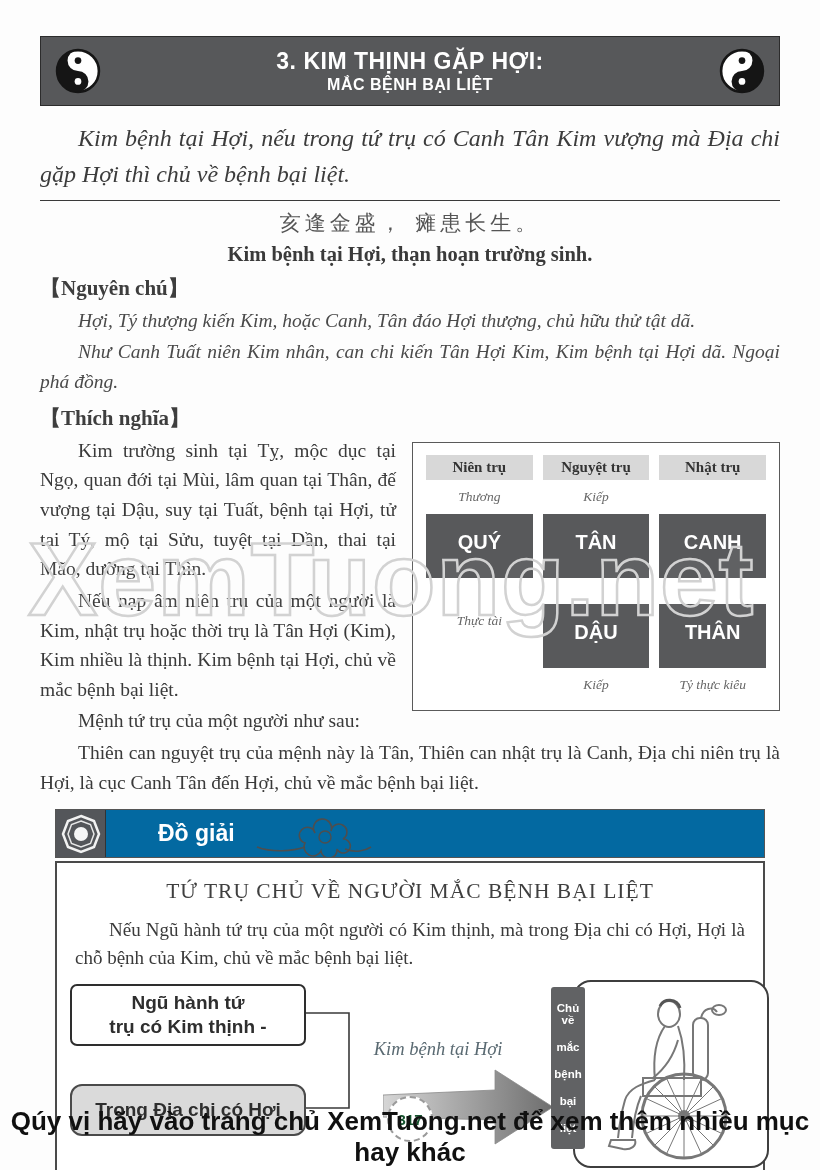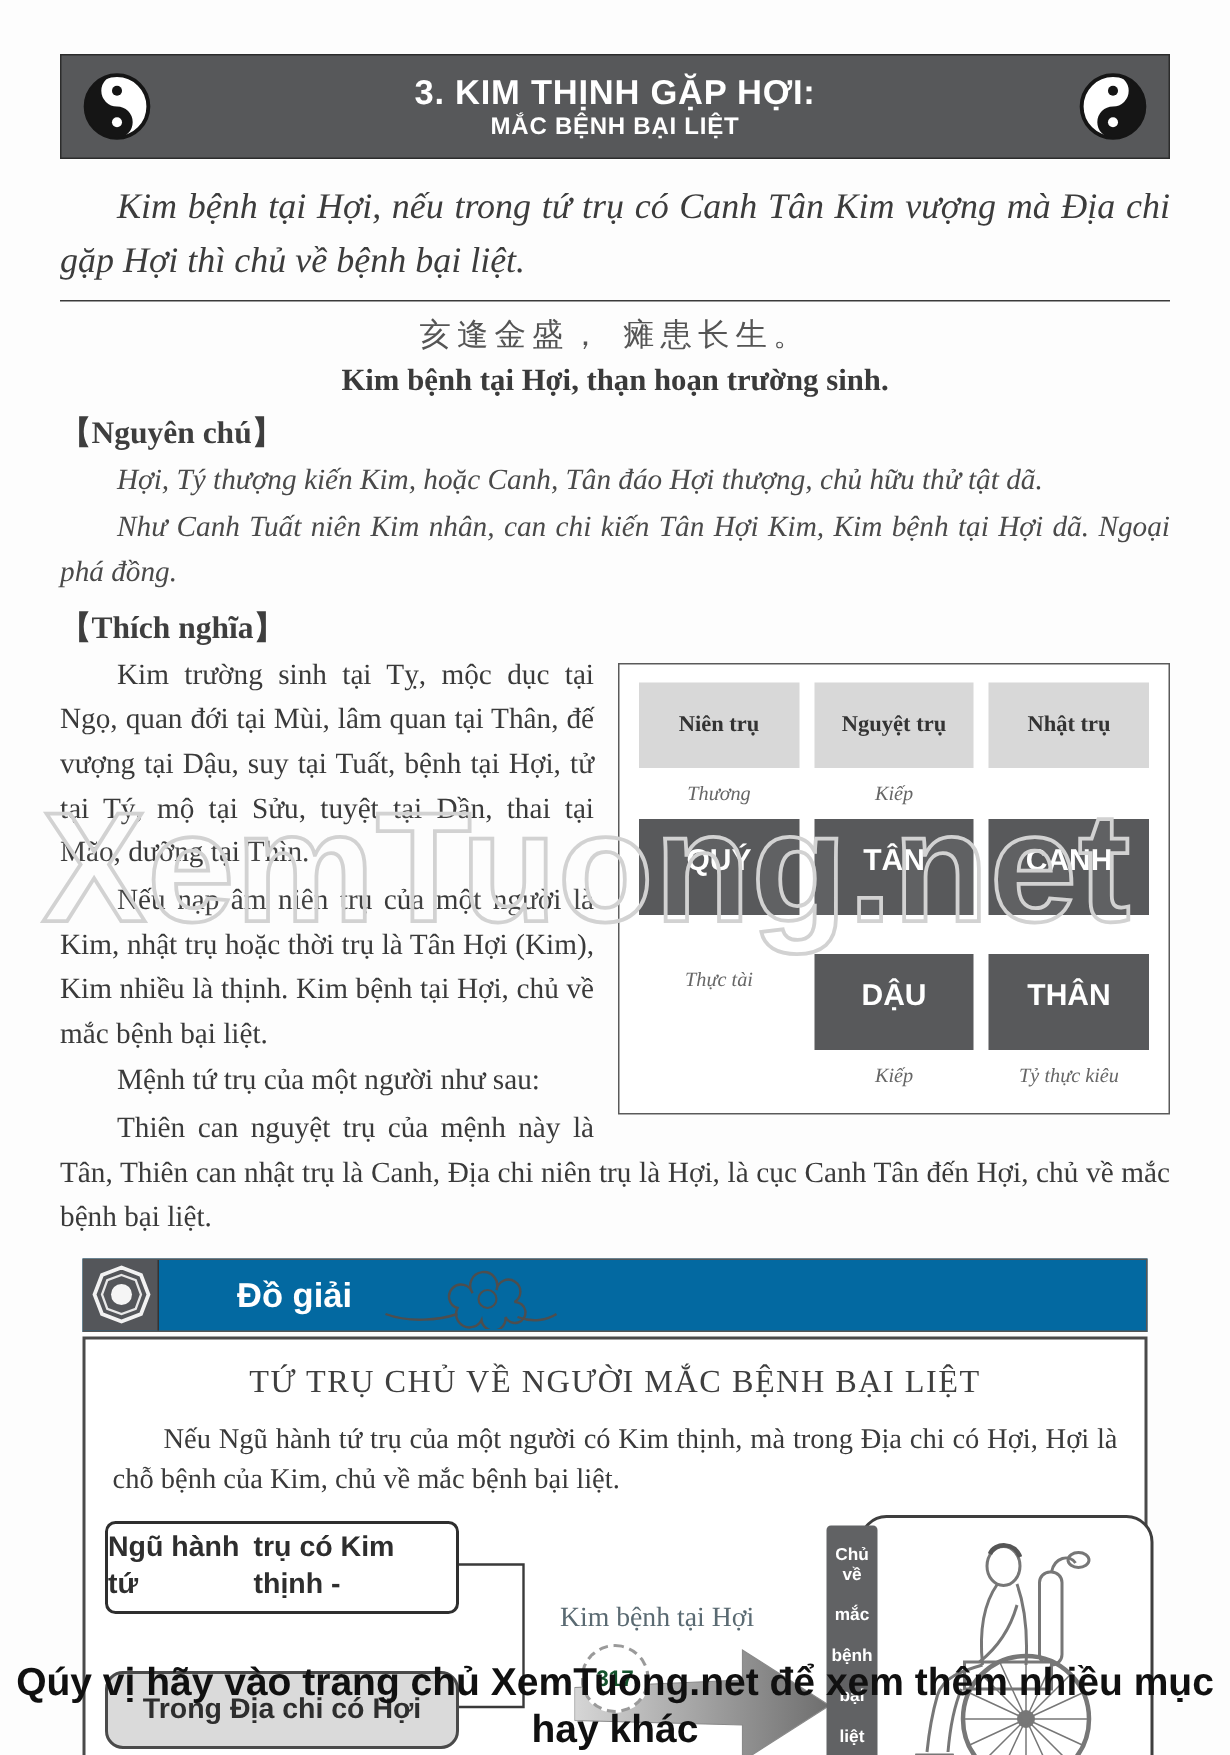--- a/index.html
+++ b/index.html
@@ -50,21 +50,21 @@
   
   .tn-wrap { margin-top: 2px; }
   .pillar-table {
     float: right; width: 368px; margin: 6px 0 10px 16px;
     border: 1px solid #5a5a5a; background: #fff; padding: 12px 8px 8px;
     box-sizing: border-box;
   }
   .pt-cols { display: flex; }
   .pt-col { flex: 1; text-align: center; padding: 0 5px; }
   .pt-header { background: #d8d8d8; color: #333; font-weight: bold;
-    font-size: 15px; padding: 20px 0; font-family: "Liberation Serif", serif; }
+    font-size: 15px; padding: 4px 0; font-family: "Liberation Serif", serif; }
   .pt-note { font-style: italic; font-size: 13.5px; color: #666;
     height: 34px; line-height: 34px; white-space: nowrap; overflow: visible; }
   .pt-cell { background: #58595b; color: #fff; height: 64px; line-height: 56px;
     font-family: "Liberation Sans", sans-serif; font-weight: bold;
     font-size: 20px; }
   .pt-gap { height: 26px; }
   .body-p { font-size: 19.5px; line-height: 1.52; text-align: justify;
     color: #3a3a3a; margin: 2px 0; text-indent: 38px; }
 
   
@@ -93,32 +93,32 @@
   .dz-box { margin: 0 15px; border: 2px solid #4a4a4a; background: #fff;
     height: 318px; box-sizing: border-box; position: relative; }
   .dz-title { text-align: center; font-size: 21.5px; color: #3f3f3f;
     letter-spacing: 1px; margin-top: 16px; }
   .dz-intro { font-size: 19px; line-height: 1.45; text-align: justify;
     color: #3a3a3a; margin: 12px 18px 0; text-indent: 34px; }
 
   .dz-area { position: relative; height: 198px; margin-top: 6px; }
   .flow-box1 { position: absolute; left: 13px; top: 7px; width: 232px;
     height: 58px; border: 2.5px solid #2e2e2e; border-radius: 7px;
-    background: #fff; display: flex; flex-direction: row;
+    background: #fff; display: flex; flex-direction: column;
     align-items: center; justify-content: center;
     font-family: "Liberation Sans", sans-serif; font-weight: bold;
     font-size: 19px; color: #2e2e2e; line-height: 1.3; }
   .flow-box2 { position: absolute; left: 13px; top: 107px; width: 232px;
     height: 48px; border: 2px solid #4a4a4a; border-radius: 12px;
     background: #dadada; display: flex; align-items: center;
     justify-content: center; font-family: "Liberation Sans", sans-serif;
     font-weight: bold; font-size: 19px; color: #2e2e2e; }
   .connector { position: absolute; left: 0; top: 0; }
   .arrow-label { position: absolute; left: 292px; top: 62px; width: 178px;
-    text-align: center; font-size: 18.5px; color: #5a6a72; }
+    text-align: center; font-style: italic; font-size: 18.5px; color: #5a6a72; }
   .big-arrow { position: absolute; left: 326px; top: 88px; }
   .result-bar { position: absolute; left: 494px; top: 10px; width: 34px;
     height: 162px; background: #616264; border-radius: 3px;
     display: flex; flex-direction: column; align-items: center;
     justify-content: space-evenly; z-index: 2;
     font-family: "Liberation Sans", sans-serif; font-weight: bold;
     font-size: 11.5px; color: #fff; text-align: center; line-height: 1.1; }
   .wc-frame { position: absolute; left: 516px; top: 3px; width: 192px;
     height: 184px; border: 2px solid #3e3e3e; border-radius: 18px;
     background: #fff; z-index: 1; display:flex; align-items:center;

